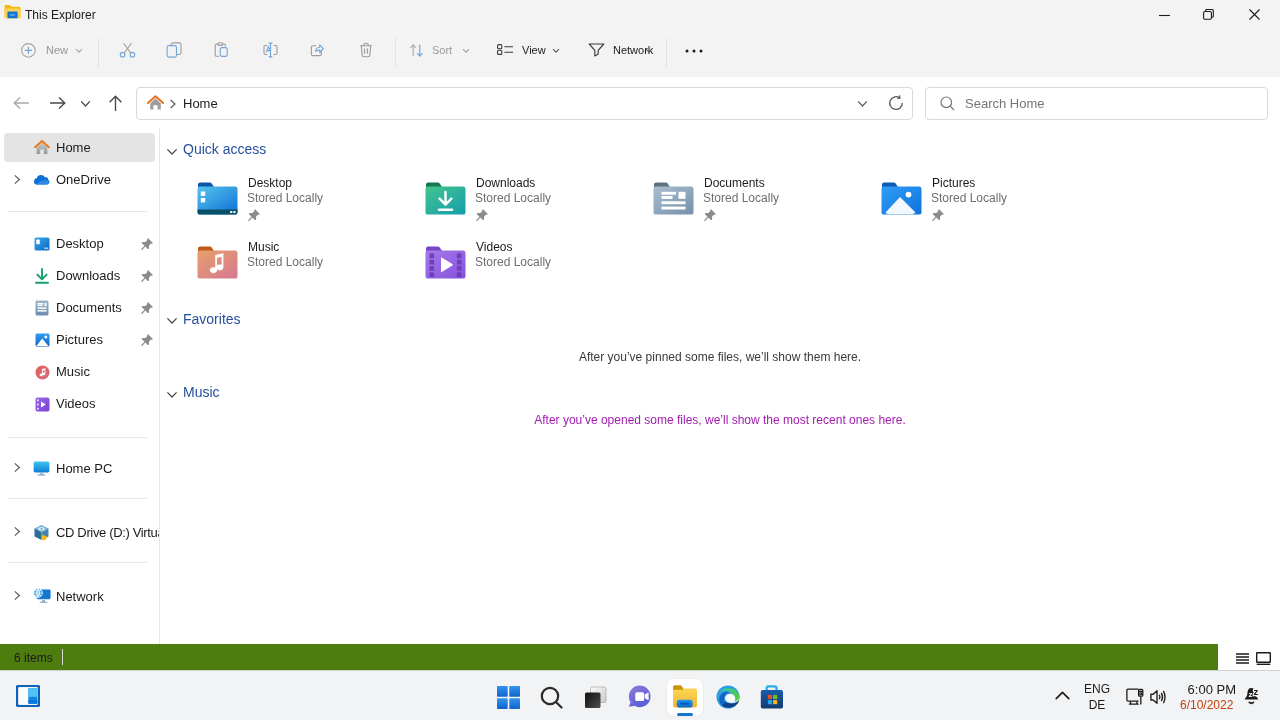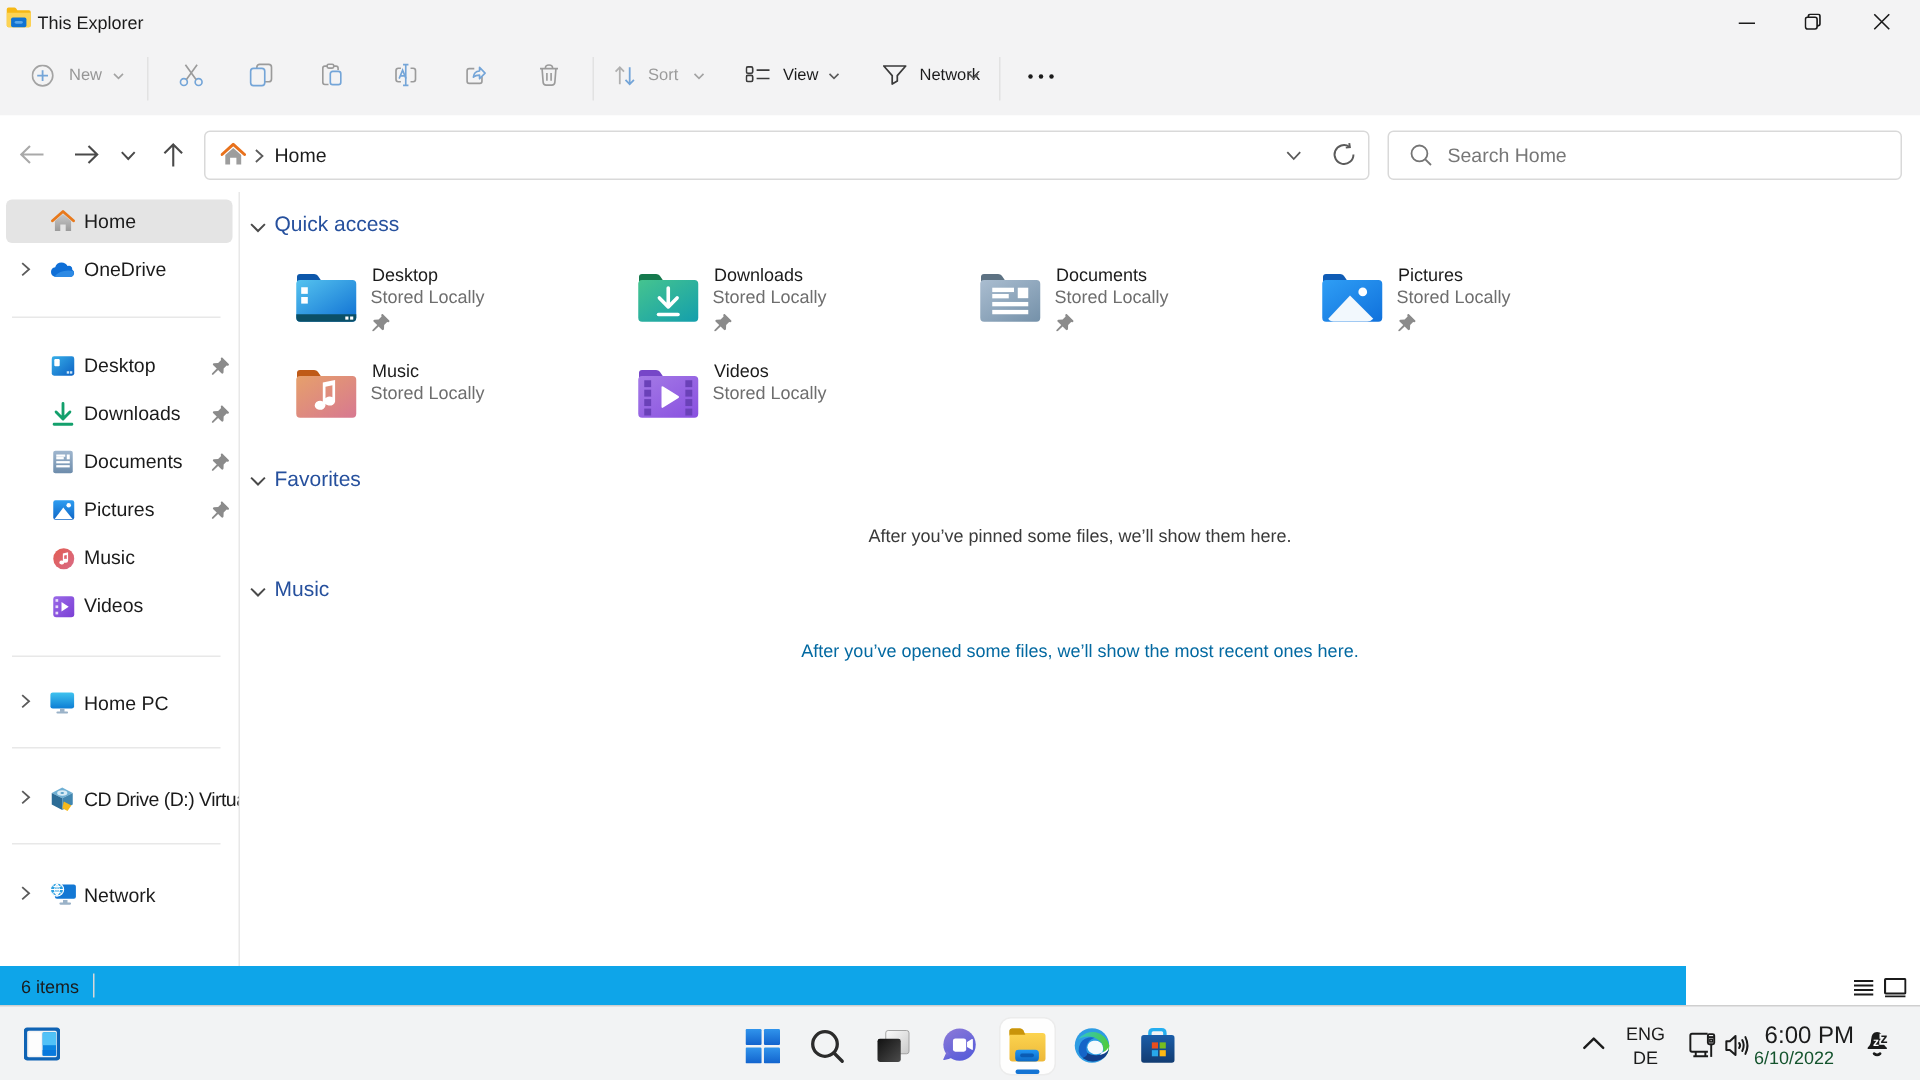--- a/index.html
+++ b/index.html
@@ -440,23 +440,23 @@
     </div>
 <svg class="ab" style="left:166px;top:317px" width="12" height="8" viewBox="0 0 12 8">
     <path d="M1.4 1.4 L6 6 L10.6 1.4" stroke="#4a4a4a" stroke-width="1.3" fill="none"></path>
   </svg>
   <div class="ab" style="left:183px;top:311px;font-size:14px;color:#26509d">Favorites</div>
 <div class="ab" style="left:160px;top:350px;width:1120px;text-align:center;font-size:12px;color:#3a3a3a">After you’ve pinned some files, we’ll show them here.</div>
 <svg class="ab" style="left:166px;top:391.0px" width="12" height="8" viewBox="0 0 12 8">
     <path d="M1.4 1.4 L6 6 L10.6 1.4" stroke="#4a4a4a" stroke-width="1.3" fill="none"></path>
   </svg>
   <div class="ab" style="left:183px;top:383.5px;font-size:14px;color:#26509d">Music</div>
-<div class="ab" style="left:160px;top:427px;width:1120px;text-align:center;font-size:12px;color:#0369a1">After you’ve opened some files, we’ll show the most recent ones here.</div>
-
-<div class="ab" style="left:0;top:644px;width:1124px;height:26px;background:#0ea5e9">
+<div class="ab" style="left:160px;top:413px;width:1120px;text-align:center;font-size:12px;color:#a21caf">After you’ve opened some files, we’ll show the most recent ones here.</div>
+
+<div class="ab" style="left:0;top:644px;width:1218px;height:26px;background:#4d7c0f">
   <div class="ab" style="left:14px;top:7px;font-size:12px;color:#1b1b1b">6 items</div>
   <div class="ab" style="left:62px;top:5px;width:1px;height:16px;background:#d8d8d8"></div>
   <svg class="ab" style="left:1236px;top:9px" width="13" height="11" viewBox="0 0 13 11">
       <path d="M0 1 H13 M0 4 H13 M0 7 H13 M0 10 H13" stroke="#1b1b1b" stroke-width="1.4"></path>
     </svg>
   <svg class="ab" style="left:1256px;top:8px" width="15" height="13" viewBox="0 0 15 13">
       <rect x="0.7" y="0.7" width="13.6" height="9.6" rx="0.5" stroke="#1b1b1b" stroke-width="1.4" fill="none"></rect>
       <path d="M0.7 12.3 H14.3" stroke="#1b1b1b" stroke-width="1.4"></path>
     </svg>
 </div>
@@ -579,21 +579,21 @@
     <path d="M12.8 3.4 L16.6 3.4"></path>
     <rect x="13.9" y="4.9" width="1.7" height="1.7" stroke-width="1"></rect>
     <path d="M14.8 8.4 L14.8 16.6"></path>
   </svg>
   <svg class="ab" style="left:1150px;top:688px;top:18px" width="18" height="16" viewBox="0 0 18 16" fill="none" stroke="#1b1b1b">
     <path d="M0.9 5.2 L3.2 5.2 L7 1.7 L7 14.3 L3.2 11 L0.9 11 Z" stroke-width="1.35" stroke-linejoin="round"></path>
     <path d="M9.4 6.3 Q10.7 8 9.4 9.7" stroke-width="1.35" stroke-linecap="round"></path>
     <path d="M11.5 4.4 Q13.5 8 11.5 11.6" stroke-width="1.35" stroke-linecap="round"></path>
     <path d="M13.6 2.4 Q16.4 8 13.6 13.6" stroke-width="1.35" stroke-linecap="round"></path>
   </svg>
-  <div class="ab" style="left:1156px;top:11px;width:80px;text-align:right;font-size:16px;color:#1b1b1b">6:00 PM</div>
-  <div class="ab" style="left:1156px;top:27px;width:80px;text-align:center;font-size:12px;color:#14532d">6/10/2022</div>
+  <div class="ab" style="left:1156px;top:11px;width:80px;text-align:right;font-size:13px;color:#1b1b1b">6:00 PM</div>
+  <div class="ab" style="left:1180px;top:27px;width:80px;text-align:left;font-size:12px;color:#c2410c">6/10/2022</div>
   <svg class="ab" style="left:1245px;top:686px;top:16px" width="15" height="20" viewBox="0 0 15 20">
     <path d="M6.4 1 Q10.2 1 10.4 6.2 Q10.5 9.4 12 10.6 Q13 11.2 13 12.4 L-0.2 12.4 Q-0.2 11.2 0.8 10.6 Q2.3 9.4 2.4 6.2 Q2.6 1 6.4 1 Z" fill="#1b1b1b"></path>
     <text x="3.6" y="10" font-family="Liberation Sans" font-size="8" font-weight="bold" fill="#fff">z</text>
     <text x="8.6" y="8.2" font-family="Liberation Sans" font-size="9.5" font-weight="bold" fill="#1b1b1b" stroke="#f2f3f4" stroke-width="2.4" paint-order="stroke" style="paint-order:stroke">z</text>
     <path d="M4.4 15.4 Q6.4 17 8.4 15.4" stroke="#1b1b1b" stroke-width="1.8" fill="none" stroke-linecap="round"></path>
   </svg>
 </div>
 
 </body></html>

